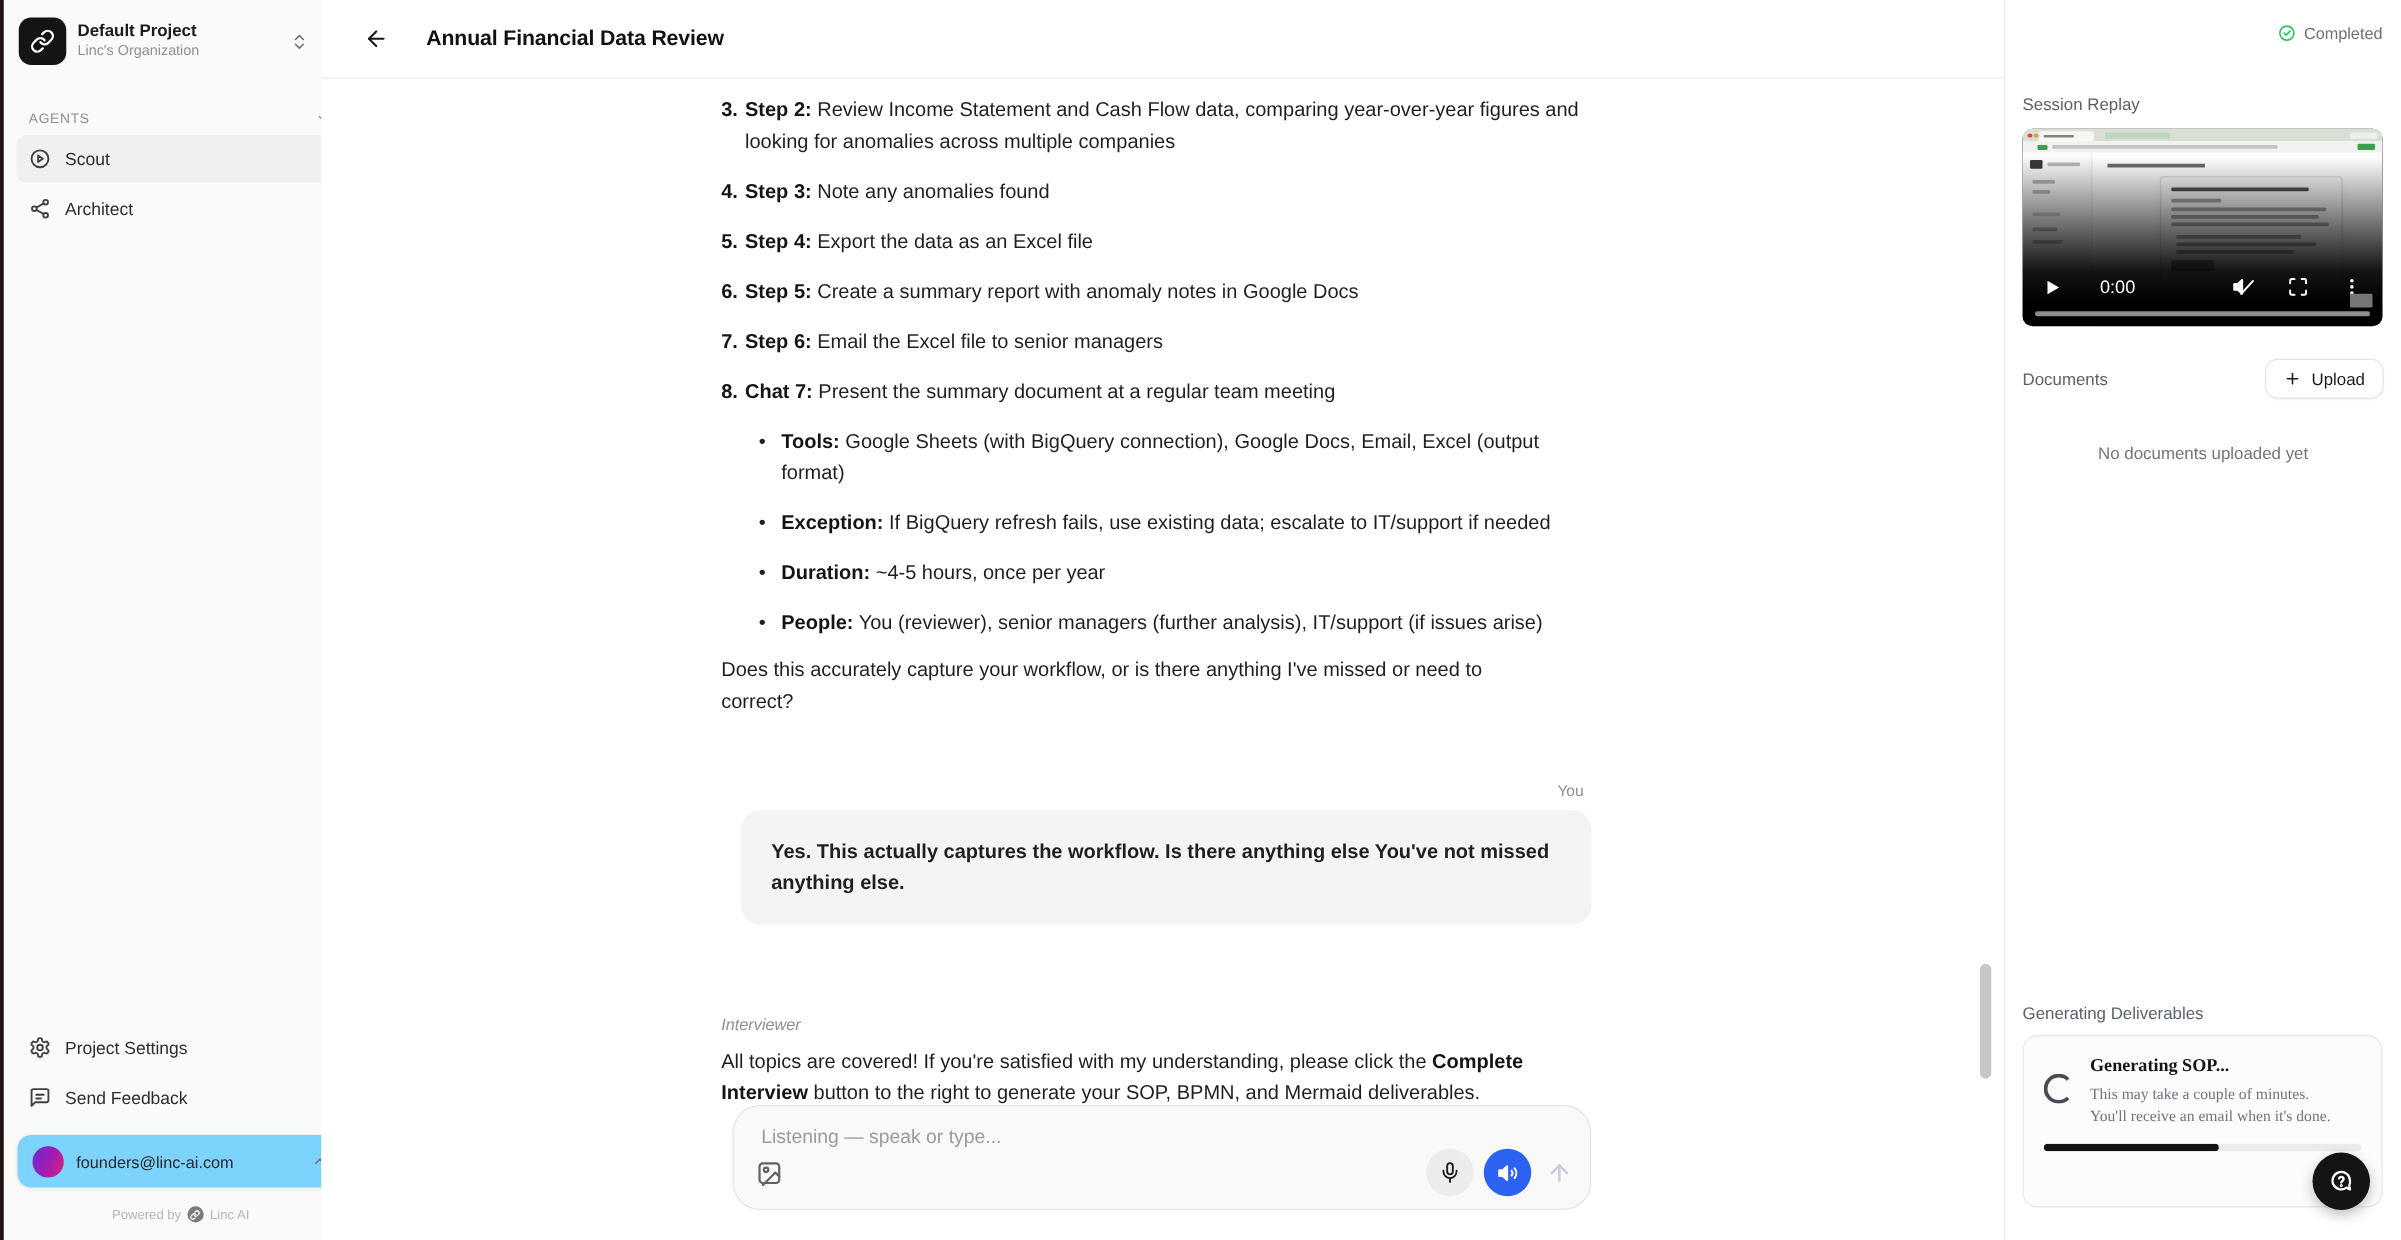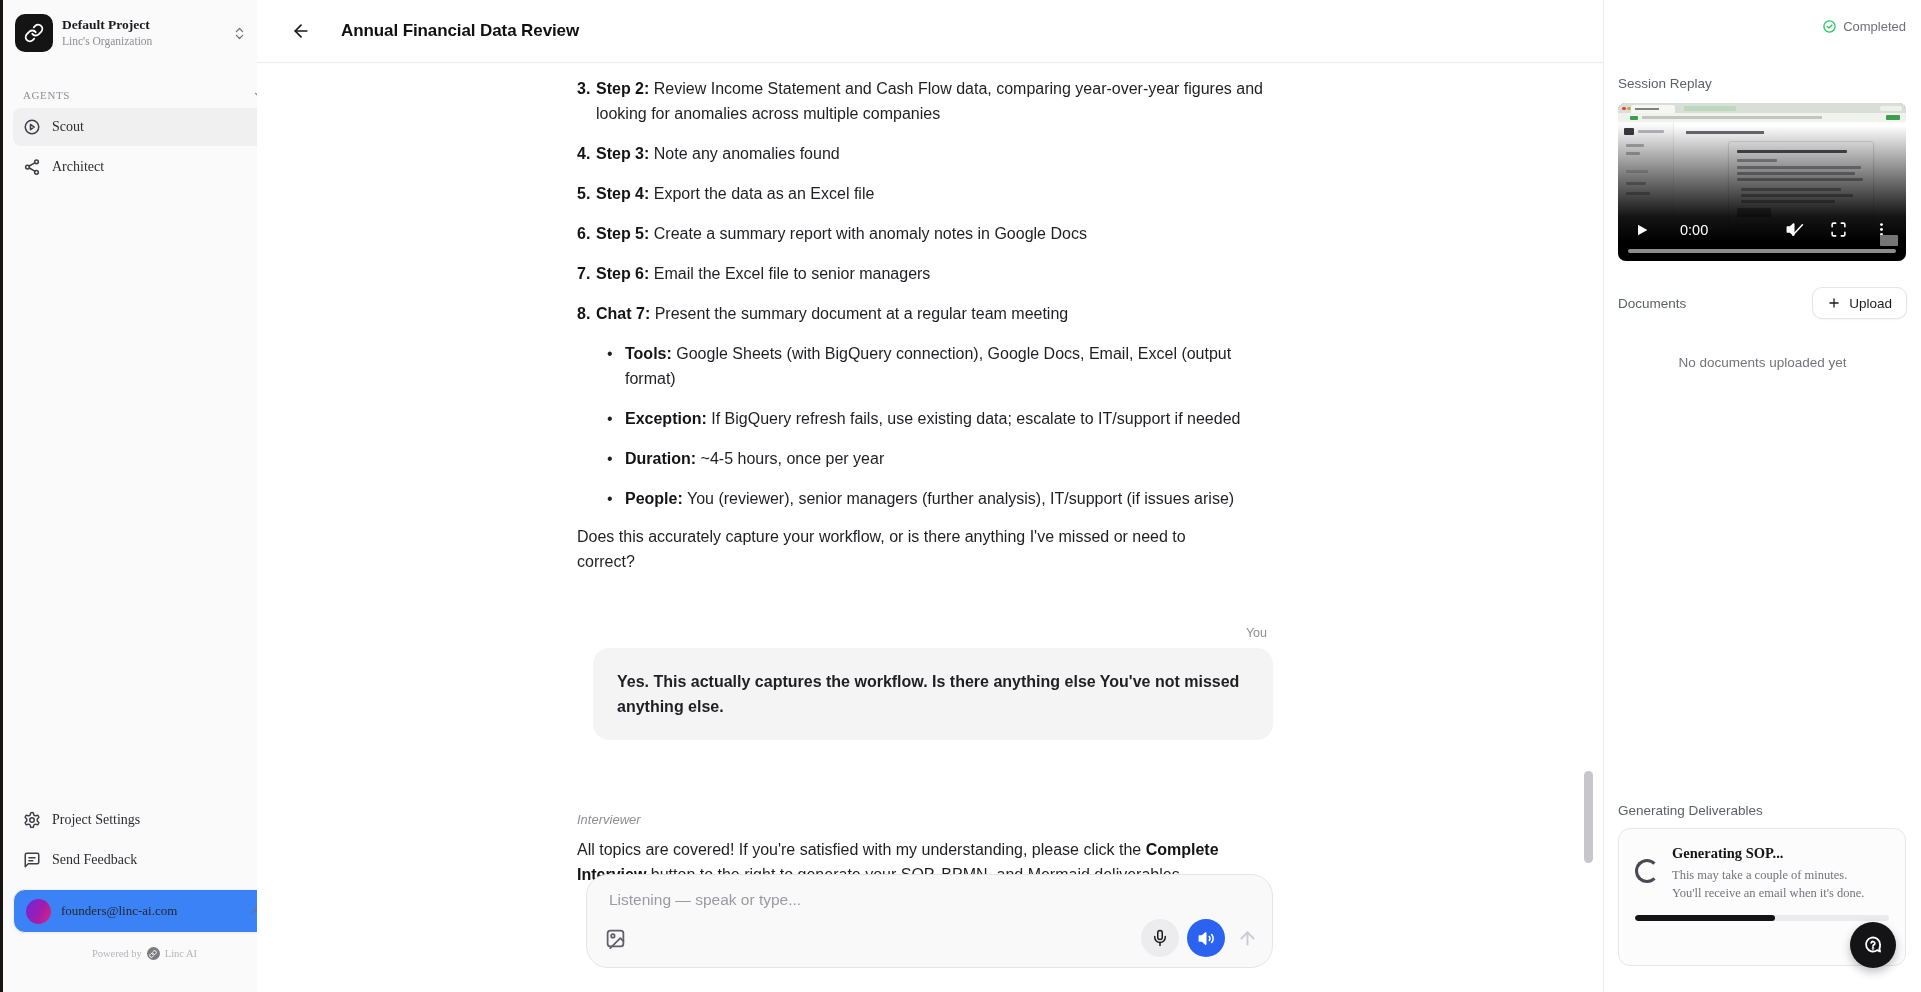--- a/index.html
+++ b/index.html
@@ -5,41 +5,41 @@
   * { margin:0; padding:0; box-sizing:border-box; }
   html,body { width:1921px; height:992px; overflow:hidden; }
   body { font-family:"Liberation Sans", sans-serif; background:#fff; color:#18181b; position:relative; }
   svg { display:block; }
 
   
   .edge-strip { position:absolute; left:0; top:0; width:3px; height:100%; background:#191412; z-index:50; }
 
   
   .sidebar { position:absolute; left:3px; top:0; width:284px; height:100%; background:#fafafa;
-             border-right:1px solid #ebebee; display:flex; flex-direction:column; padding:12px 10px 28px;font-family:Liberation Serif, serif; }
+             border-right:1px solid #ebebee; display:flex; flex-direction:column; padding:12px 10px 10px; }
   .sb-header { display:flex; align-items:center; gap:9px; padding:2px 2px 10px; }
   .sb-logo { width:38px; height:38px; border-radius:10px; background:#141414; display:flex; align-items:center; justify-content:center; flex:none; }
   .sb-titles { flex:1; min-width:0; }
   .sb-project { font-size:13.5px; font-weight:700; color:#1b1b1f; line-height:1.25; }
   .sb-org { font-size:11.5px; color:#8e8e95; line-height:1.3; }
   .sb-header-icons { display:flex; align-items:center; gap:10px; color:#6f6f78; }
   .sb-header-icons > span { cursor:pointer; }
 
   .sb-nav { margin-top:10px; display:flex; flex-direction:column; gap:2px; }
   .sb-item { display:flex; align-items:center; gap:11px; height:38px; padding:0 10px; border-radius:8px;
              font-size:14px; color:#2c2c31; cursor:pointer; }
   .sb-item .ic { color:#3f3f46; display:flex; }
   .sb-item.selected { background:#f0f0f1; }
   .sb-section { margin-top:26px; display:flex; align-items:center; justify-content:space-between;
                 padding:0 10px 6px 10px; }
   .sb-section-label { font-size:11px; letter-spacing:.6px; color:#8e8e95; font-weight:500; }
   .sb-section .ic { color:#8e8e95; }
   .sb-spacer { flex:1; }
 
-  .sb-account { background:#3b82f6; border:1px solid #f0f0f2; box-shadow:0 1px 2px rgba(0,0,0,.04);
+  .sb-account { background:#7dd3fc; border:1px solid #f0f0f2; box-shadow:0 1px 2px rgba(0,0,0,.04);
                 border-radius:12px; height:44px; margin-top:10px; display:flex; align-items:center;
                 gap:10px; padding:0 12px; cursor:pointer; }
   .sb-avatar { width:25px; height:25px; border-radius:50%; flex:none;
                background:linear-gradient(115deg,#6d28d9 0%,#a21caf 55%,#db2777 100%); }
   .sb-email { flex:1; font-size:13px; color:#26262b; }
   .sb-powered { display:flex; align-items:center; justify-content:center; gap:5px; padding:14px 0 4px;
                 font-size:10.5px; color:#b4b4ba; }
   .sb-powered-logo { width:13px; height:13px; border-radius:50%; background:#7b7b82; display:flex; align-items:center; justify-content:center; }
 
   
@@ -66,21 +66,21 @@
   .you-label { text-align:right; font-size:12.5px; color:#8e8e95; margin-top:52px; padding-right:6px; }
   .user-bubble { margin-top:8px; margin-left:16px; background:#f4f4f5; border-radius:16px; padding:21px 24px;font-weight:bold; }
 
   .interviewer-label { margin-top:72px; font-size:13px; font-style:italic; color:#8e8e95; }
   .assistant-text { margin-top:10px; }
 
   .chat-scrollbar { position:absolute; right:10px; top:708px; width:9px; height:92px; border-radius:5px;
                     background:#c6c6cb; cursor:pointer; }
 
   
-  .composer { position:absolute; left:329px; bottom:24px; width:687px; height:94px; background:#f9f9fa;
+  .composer { position:absolute; left:329px; bottom:24px; width:687px; height:84px; background:#f9f9fa;
               border:1px solid #e5e5e8; border-radius:22px; padding:16px 18px 24px 22px; }
   .composer textarea { width:100%; height:26px; background:transparent; border:none; outline:none; resize:none;
                        font-family:"Liberation Sans", sans-serif; font-size:15.5px; color:#26262b; }
   .composer textarea::placeholder { color:#9a9aa2; }
   .composer-row { position:absolute; left:18px; right:14px; bottom:10px; display:flex; align-items:center; }
   .composer-row .img-ic { color:#5f5f67; cursor:pointer; }
   .composer-row .grow { flex:1; }
   .round-btn { width:38px; height:38px; border-radius:50%; display:flex; align-items:center; justify-content:center; cursor:pointer; border:none; }
   .mic-btn { background:#ececee; color:#1c1c20; margin-right:8px; }
   .voice-btn { color:#fff; }

